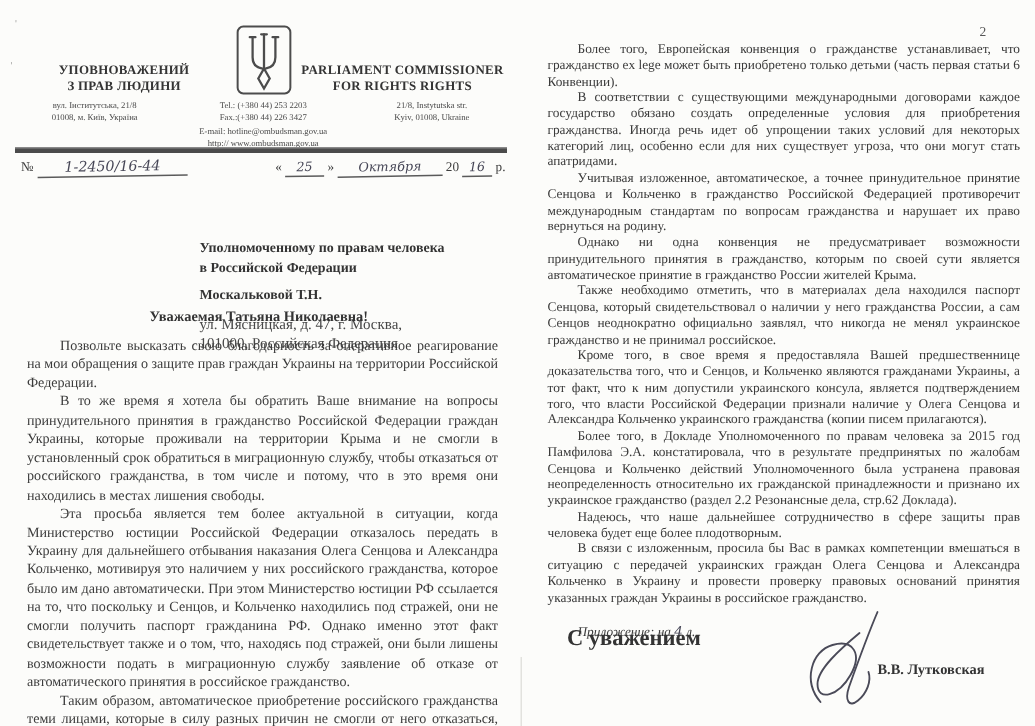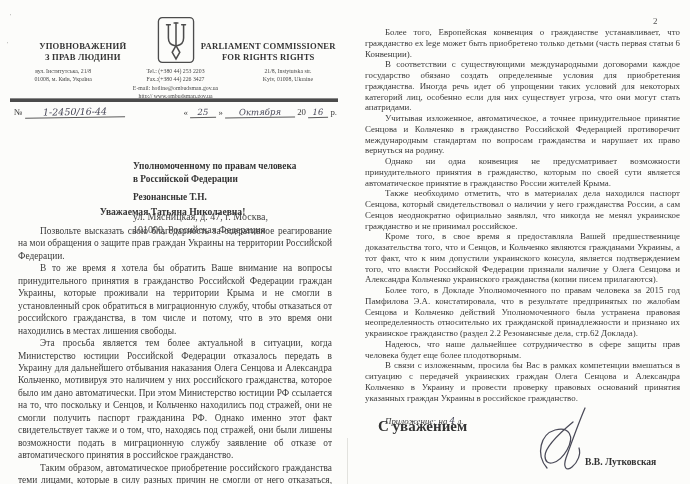--- a/index.html
+++ b/index.html
@@ -34,21 +34,21 @@
   .salutation{position:absolute;top:206px;left:0;width:100%;text-align:center;font-weight:bold;font-size:9.6px;color:#333;}
   
   .body1{position:absolute;top:225px;left:18px;right:13px;}
   .body1 p{margin:0;font-size:9.4px;line-height:12.45px;text-align:justify;text-indent:22px;color:#3b3b3b;}
   .body2{position:absolute;top:27px;left:20px;right:10px;}
   .body2 p{margin:0;font-size:8.9px;line-height:10.75px;text-align:justify;text-indent:20px;color:#3b3b3b;}
   .pagenum{position:absolute;top:16px;left:308px;font-size:9px;color:#555;}
   .attachment{margin-top:13px !important;font-style:italic;text-align:center;}
   .attachment .hand-n{font-family:"DejaVu Serif", serif;font-style:italic;color:#474757;}
   .closing{position:absolute;top:418px;left:33px;font-weight:bold;font-size:15px;color:#333;}
-  .signer{position:absolute;top:456px;left:240px;font-weight:bold;font-size:9.6px;color:#333;}
+  .signer{position:absolute;top:441px;left:240px;font-weight:bold;font-size:9.6px;color:#333;}
   .signature-wrap{position:absolute;top:406px;left:188px;width:72px;height:70px;}
   .vline{position:absolute;left:2px;top:438px;width:1px;height:46px;background:#e2e2de;}
 </style>
 </head>
 <body>
 
 <div class="sheet">
 
   <div class="page page1">
     <span class="speck" style="top:12px;left:10px;">'</span>
@@ -109,21 +109,21 @@
         <span>20</span>
         <span class="hand-u" style="min-width:12px;text-align:center;">16</span>
         <span>р.</span>
       </span>
     </div>
 
     <div class="recipient">
       <div class="b">Уполномоченному по правам человека</div>
       <div class="b">в Российской Федерации</div>
       <div class="gap"></div>
-      <div class="b">Резонансные Т.Н.</div>
+      <div class="b">Москальковой Т.Н.</div>
       <div class="gap"></div>
       <div class="small">ул. Мясницкая, д. 47, г. Москва,</div>
       <div class="small">101000, Российская Федерация</div>
     </div>
 
     <div class="salutation">Уважаемая Татьяна Николаевна!</div>
 
     <div class="body1">
       <p>Позвольте высказать свою благодарность за оперативное реагирование на мои обращения о  защите прав граждан Украины на территории Российской Федерации.</p>
       <p>В то же время я хотела бы обратить Ваше внимание на вопросы принудительного принятия в гражданство Российской Федерации граждан Украины, которые проживали на территории Крыма и не смогли в установленный срок обратиться в миграционную службу, чтобы отказаться от российского гражданства, в том числе и потому, что в это время они находились в местах лишения свободы.</p>

